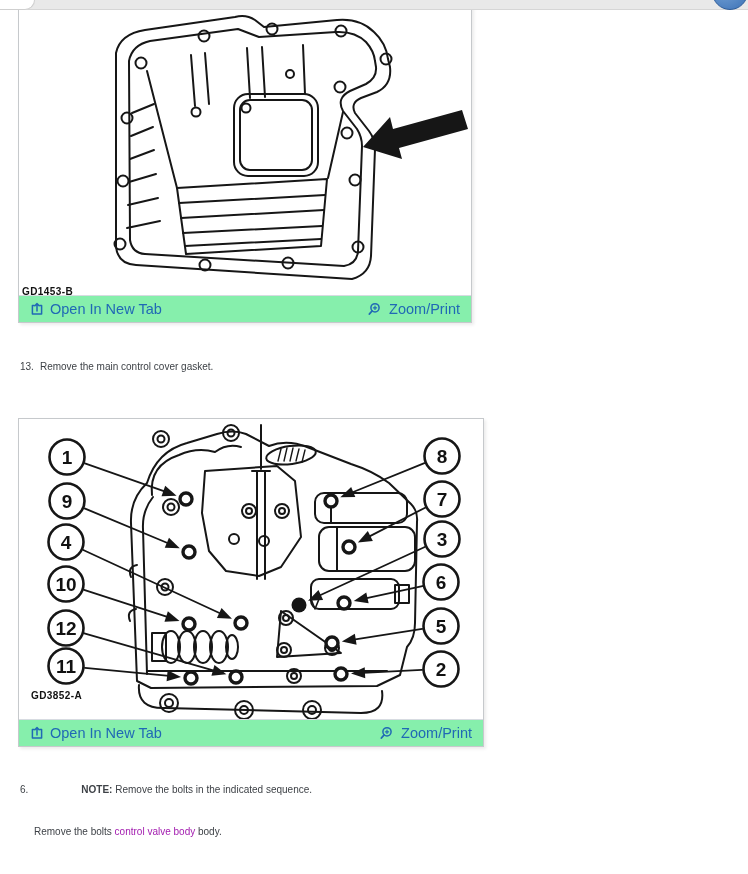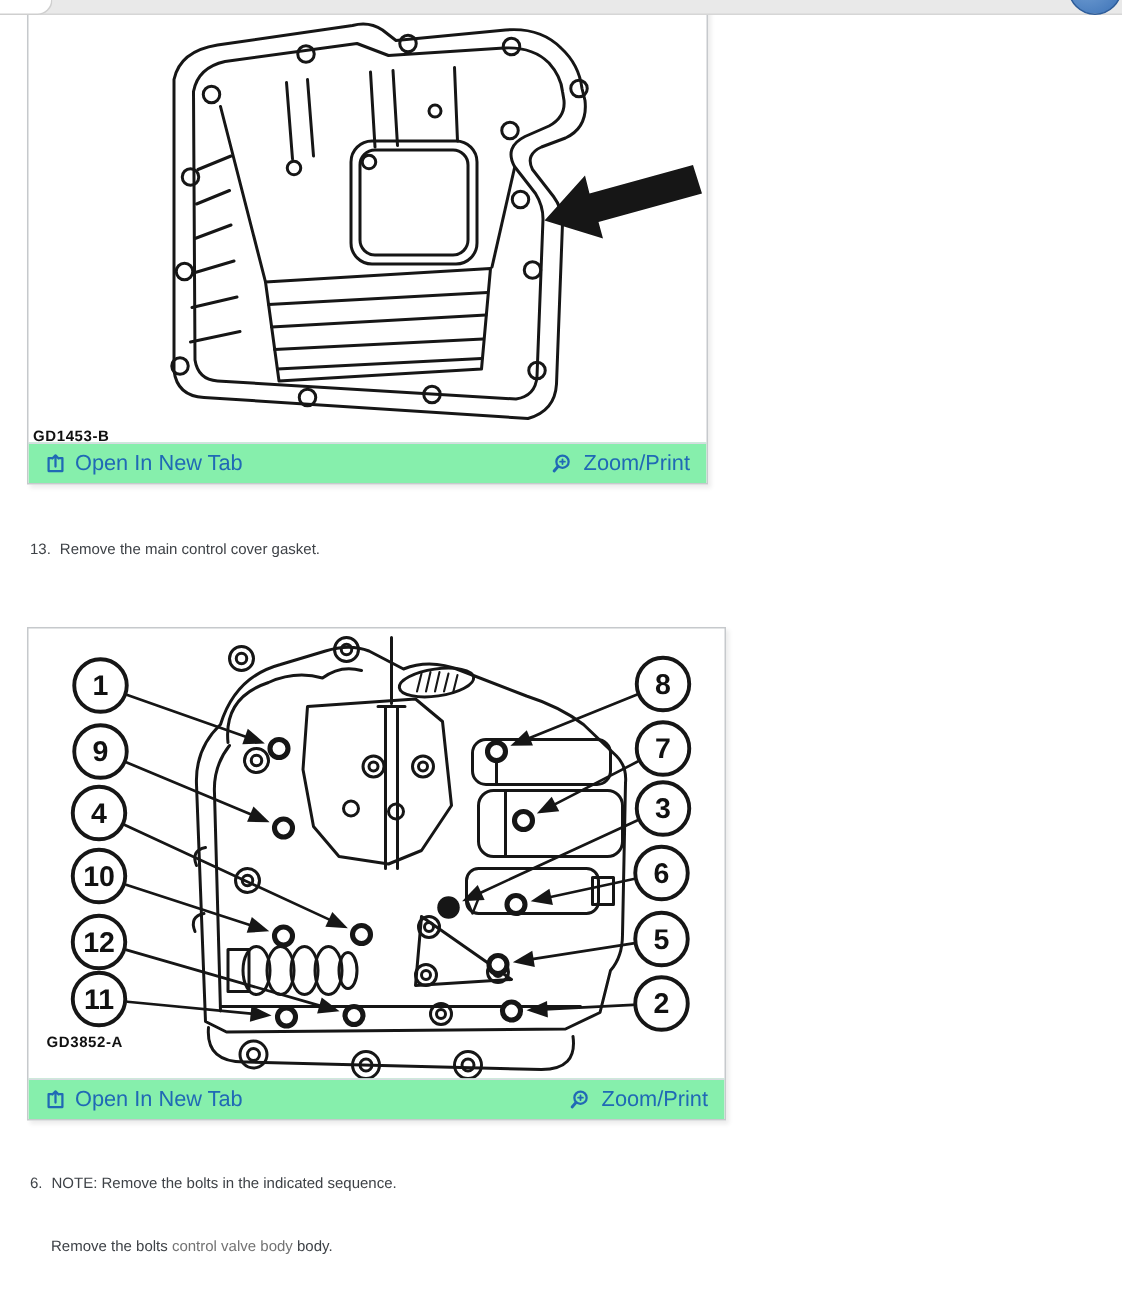--- a/index.html
+++ b/index.html
@@ -24,22 +24,22 @@
   .fig-label{position:absolute;font-size:10px;font-weight:bold;color:#111;letter-spacing:.4px;z-index:1;}
   #label1{left:3px;top:306px;}
   #label2{left:12px;top:271px;}
   .fig-toolbar{position:absolute;left:0;right:0;bottom:0;height:26px;background:#86efac;border-top:1px solid #d7dbe1;
                display:flex;justify-content:space-between;align-items:center;padding:0 11px;z-index:3;}
   .tb-link{display:flex;align-items:center;gap:6px;color:#2069b5;font-size:14.5px;cursor:pointer;text-decoration:none;}
   .tb-link svg{display:block;}
   
   .step{position:absolute;font-size:10px;color:#3e4247;}
   .step-num{margin-right:6px;}
-  .note{font-weight:normal;}
-  .body-link{color:#737373;cursor:pointer;text-decoration:none;}
+  .note{font-weight:bold;margin-left:47px;}
+  .body-link{color:#a21caf;cursor:pointer;text-decoration:none;}
   svg.linework{stroke:#161616;fill:none;stroke-width:2;stroke-linejoin:round;stroke-linecap:round;}
 </style>
 </head>
 <body>
 
 <div class="figure-card" id="card1">
   <svg class="fig-area linework" width="452" height="342" viewBox="0 0 452 342">
     <g transform="translate(0,28)">
 
       <path d="M97,45 Q101,26 126,22 L216,9 Q227,6 236,12 L245,19 L318,12 Q341,10 355,24 Q367,35 369,51 L371,59 Q373,77 358,84 L342,90 Q331,95 336,105 L350,123 Q356,131 356,141 L352,248 Q351,266 333,271 L117,257 Q99,256 97,239 Z"></path>

